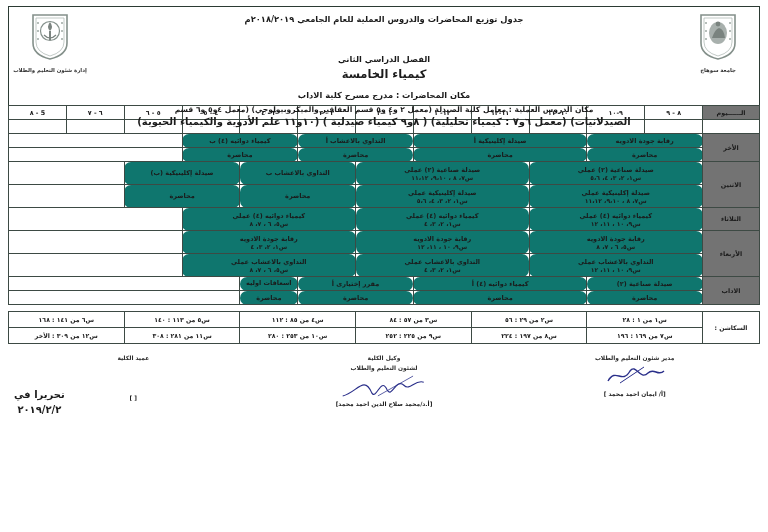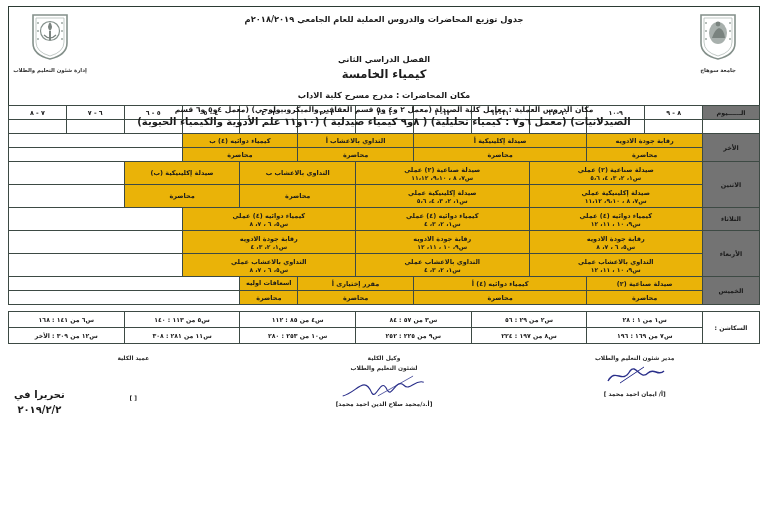--- a/index.html
+++ b/index.html
@@ -56,21 +56,21 @@
     font-size:6.4px;
     font-weight:bold;
     height:13px;
     overflow:hidden;
     white-space:nowrap;
   }
   .day-col{width:57px;background:#737373;font-size:8px;}
   .time-head td{height:18px;font-size:7.6px;}
   .blank-row td{height:13px;background:#fff;}
 
-  .shade{background:#eab308;}
+  .shade{background:#0f766e;border-radius:7px;}
   .subj{font-size:6.5px;font-weight:bold;}
   .meta{font-size:6.1px;font-weight:bold;}
   .two-line{line-height:1.15;white-space:normal;font-size:5.6px;}
   .empty{background:#fff;}
 
   
   table.sections{
     border-collapse:collapse;width:100%;table-layout:fixed;
     margin-top:6px;border:1.5px solid #2b3a33;
   }
@@ -162,21 +162,21 @@
           <td>٩-١٠</td>
           <td>١٠- ١١</td>
           <td>١١-١٢</td>
           <td>١٢- ١</td>
           <td>١ - ٢</td>
           <td>٢ - ٣</td>
           <td>٣ - ٤</td>
           <td>٤ - ٥</td>
           <td>٥ - ٦</td>
           <td>٦ - ٧</td>
-          <td>٧ - ٨</td>
+          <td>5 - ٨</td>
         </tr>
         <tr class="blank-row">
           <td></td>
           <td></td>
           <td></td>
           <td></td>
           <td></td>
           <td></td>
           <td></td>
           <td></td>
@@ -293,21 +293,21 @@
             <div class="subj">التداوي بالاعشاب عملي</div>
             <div class="meta">س١، ٢، ٣، ٤</div>
           </td>
           <td colspan="3" class="shade" style="height: 22px;">
             <div class="subj">التداوي بالاعشاب عملي</div>
             <div class="meta">س٥، ٦ ، ٧، ٨</div>
           </td>
           <td colspan="3" class="empty"></td>
         </tr>
         <tr>
-          <td class="day-col" rowspan="2">الخميس</td>
+          <td class="day-col" rowspan="2">الاداب</td>
           <td colspan="2" class="shade">
             <div class="subj">صيدلة صناعية (٢)</div>
           </td>
           <td colspan="3" class="shade">
             <div class="subj">كيمياء دوائيه (٤) أ</div>
           </td>
           <td colspan="2" class="shade">
             <div class="subj">مقرر إختيارى أ</div>
           </td>
           <td colspan="1" class="shade two-line">

